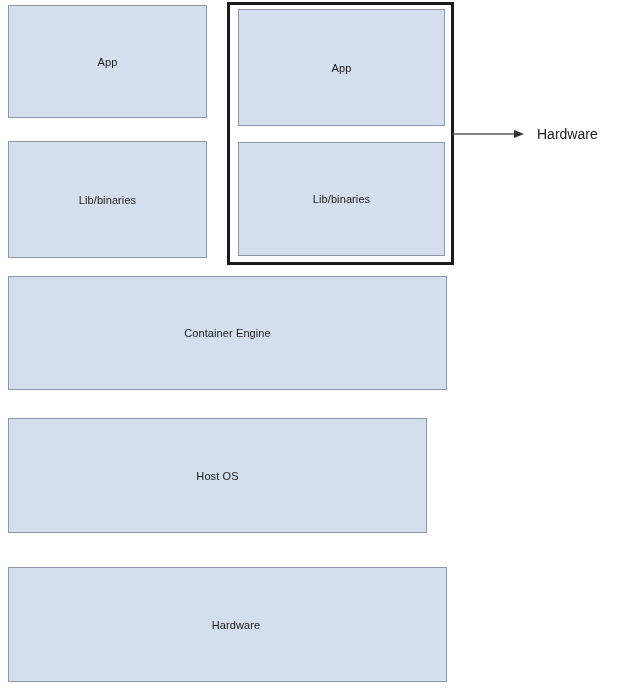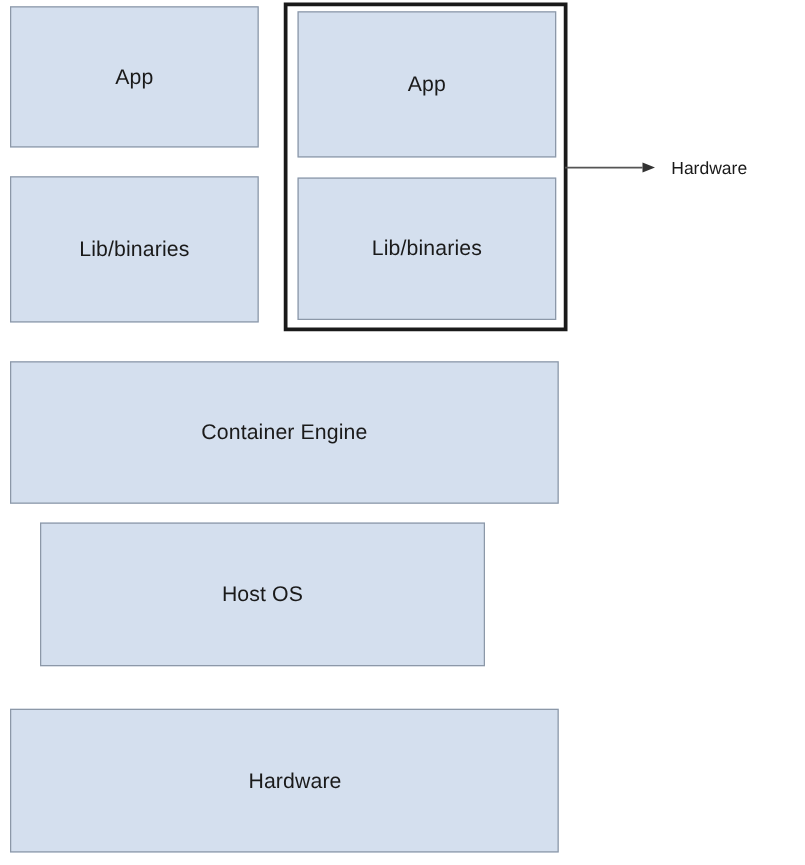--- a/index.html
+++ b/index.html
@@ -25,32 +25,32 @@
     position: absolute;
     box-sizing: border-box;
     background: #d4dfee;
     border: 1px solid #8c98a8;
     display: flex;
     align-items: center;
     justify-content: center;
   }
   .node .node-label {
     font-family: "Liberation Sans", sans-serif;
-    font-size: 17px;
+    font-size: 11px;
     line-height: 16px;
     color: #1a1a1a;
     letter-spacing: 0.1px;
     white-space: nowrap;
     text-align: center;
   }
   
   #node-app-left   { left: 8px;  top: 5px;   width: 199px; height: 113px; }
   #node-lib-left   { left: 8px;  top: 141px; width: 199px; height: 117px; }
-  #node-engine     { left: 8px;  top: 289px; width: 439px; height: 114px; }
-  #node-hostos     { left: 8px;  top: 418px; width: 356px; height: 115px; margin-left: 24px; }
+  #node-engine     { left: 8px;  top: 276px; width: 439px; height: 114px; }
+  #node-hostos     { left: 8px;  top: 418px; width: 419px; height: 115px; }
   #node-hardware   { left: 8px;  top: 567px; width: 439px; height: 115px; padding-left: 17px; }
 
   
   #container-group {
     position: absolute;
     left: 227px;
     top: 2px;
     width: 227px;
     height: 263px;
     box-sizing: border-box;

